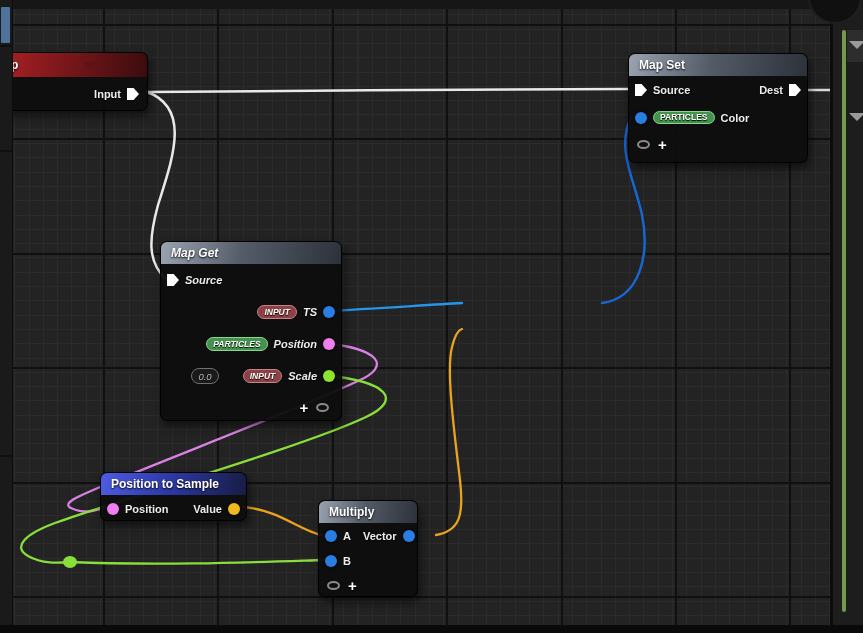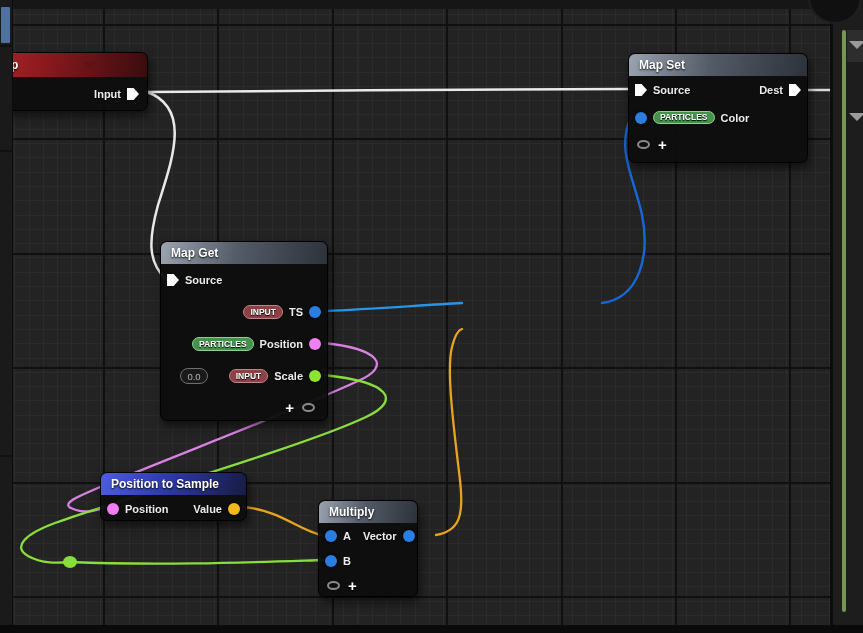--- a/index.html
+++ b/index.html
@@ -49,21 +49,21 @@
   .plus-ic{font-size:15px;font-weight:bold;color:#fff;line-height:1;text-shadow:0 1px 1px #000;}
   .chev-dn{width:0;height:0;border-left:7px solid transparent;border-right:7px solid transparent;
            border-top:7px solid #5f1114;}
 
   
   #node-input-map{left:-46px;top:52px;width:194px;height:59px;}
   #node-input-map .node-header{height:24px;}
   #node-input-map .row{height:34px;justify-content:flex-end;}
   #node-map-set{left:628px;top:53px;width:180px;height:110px;}
   #node-map-set .row1{height:28px;} #node-map-set .row2{height:27px;} #node-map-set .row3{height:27px;gap:8px;}
-  #node-map-get{left:160px;top:241px;width:168px;height:180px;}
+  #node-map-get{left:160px;top:241px;width:182px;height:180px;font-style:italic;}
   #node-map-get .rowS{height:32px;} #node-map-get .rowR{height:32px;justify-content:flex-end;}
   #node-map-get .row4{height:32px;} #node-map-get .row5{height:30px;justify-content:flex-end;gap:8px;padding-right:12px;}
   #node-sample-texture{left:459px;top:269px;width:146px;height:72px;}
   #node-sample-texture .row1{height:26px;} #node-sample-texture .row2{height:24px;}
   #node-pos-vector{left:100px;top:472px;width:147px;height:49px;}
   #node-pos-vector .row1{height:27px;}
   #node-multiply{left:318px;top:500px;width:100px;height:97px;}
   #node-multiply .row1{height:26px;} #node-multiply .row2{height:24px;} #node-multiply .row3{height:25px;gap:8px;}
 
   
@@ -149,21 +149,21 @@
       <span class="badge badge-input">INPUT</span>
       <span class="lbl">TS</span>
       <span class="pin pin-out" style="background: rgb(42, 125, 225);"></span>
     </div>
     <div class="row rowR">
       <span class="badge badge-particles">PARTICLES</span>
       <span class="lbl">Position</span>
       <span class="pin pin-out" style="background: rgb(239, 127, 240);"></span>
     </div>
     <div class="row row4">
-      <span class="valbox" style="margin-left:11px;border-radius:8px;">0.0</span>
+      <span class="valbox" style="margin-left:22px;border-radius:8px;">0.0</span>
       <span class="spacer"></span>
       <span class="badge badge-input">INPUT</span>
       <span class="lbl">Scale</span>
       <span class="pin pin-out" style="background: rgb(141, 227, 46);"></span>
     </div>
     <div class="row row5">
       <span class="plus-ic">+</span>
       <span class="ellipse-ic"></span>
     </div>
   </div>

